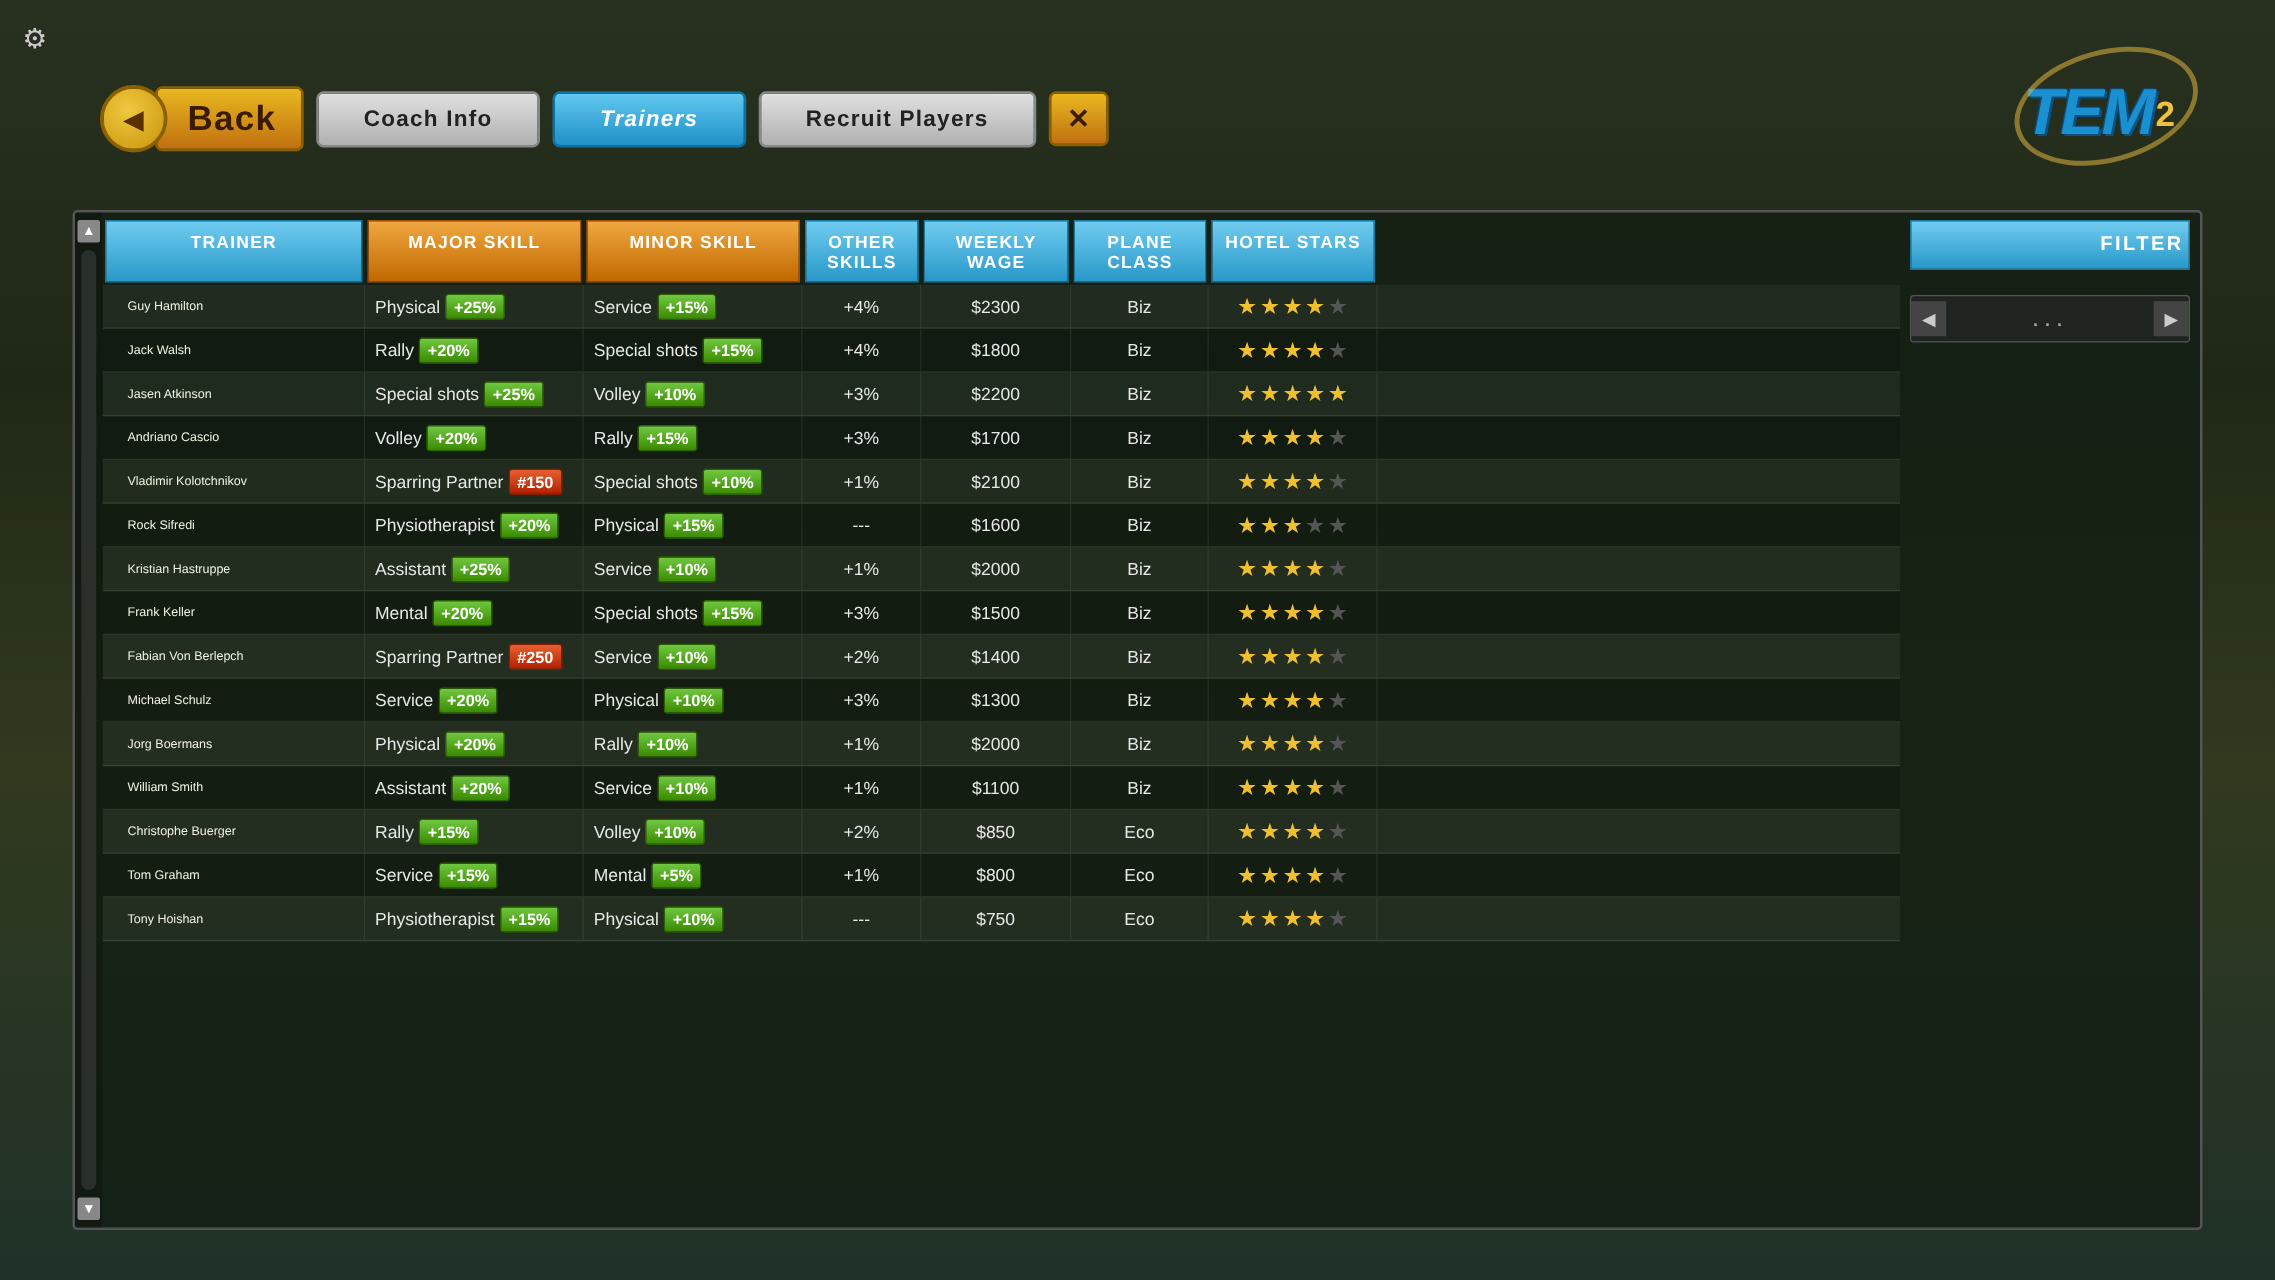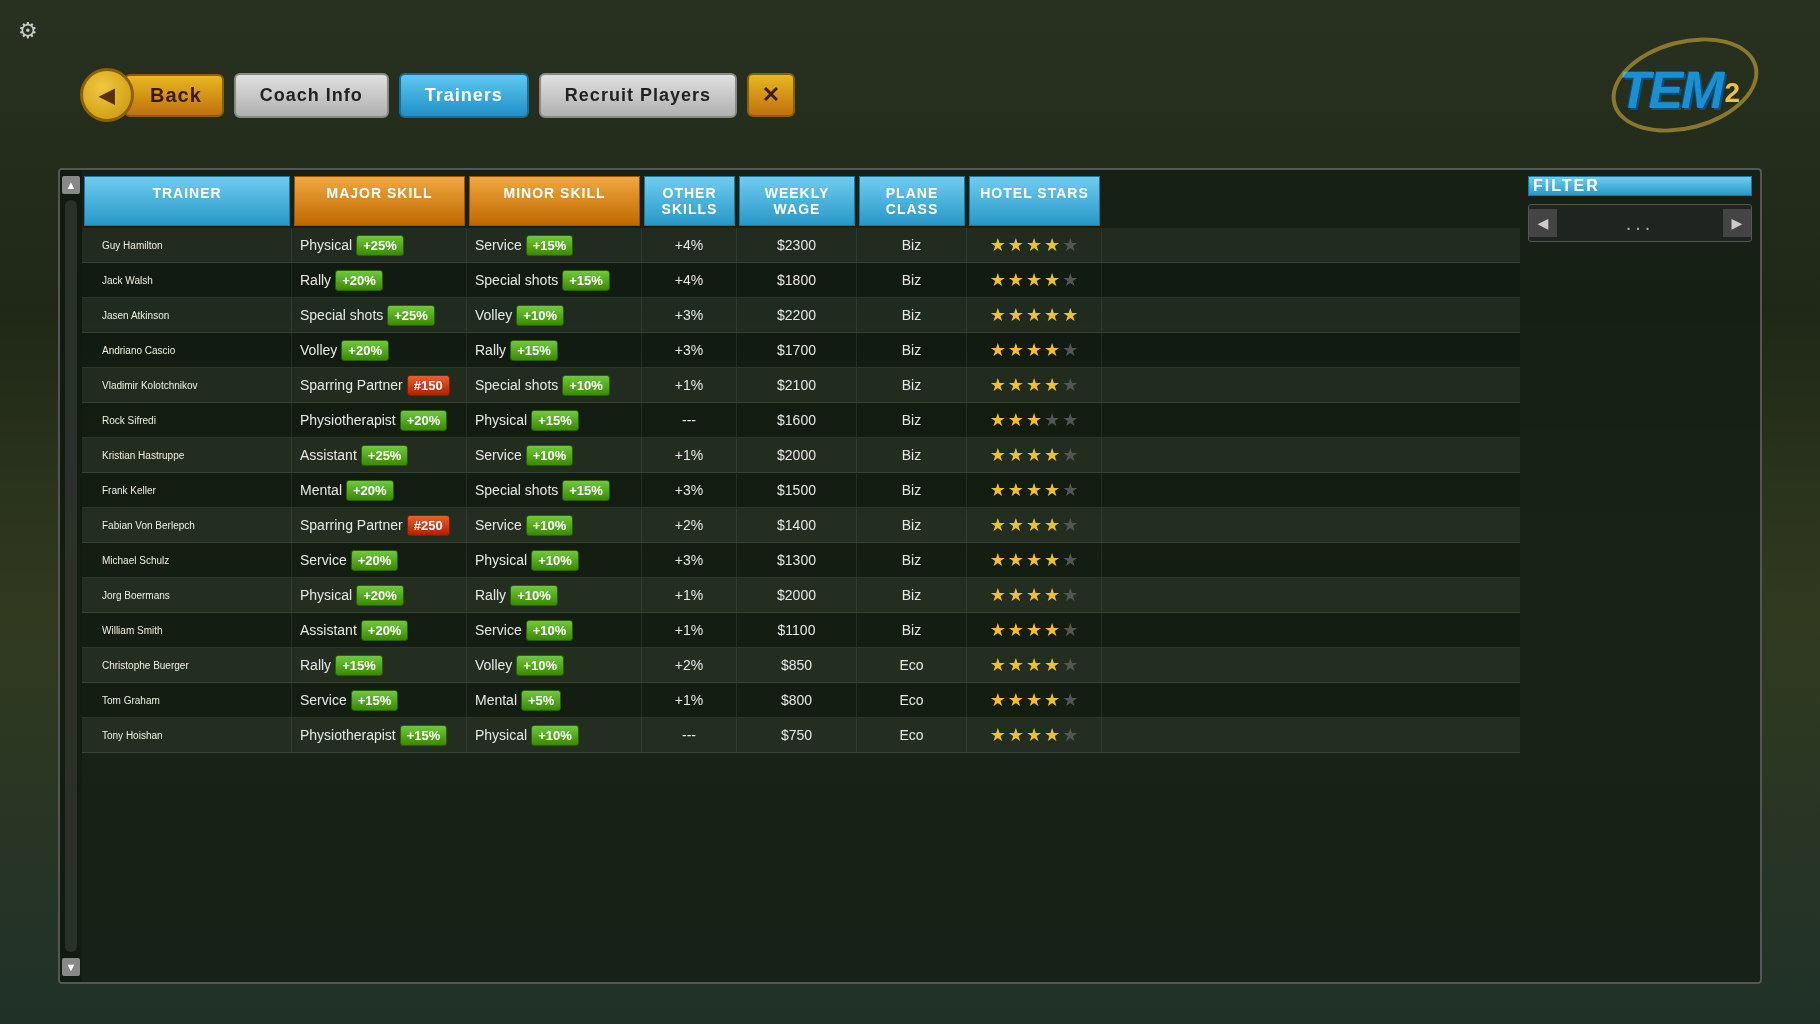--- a/index.html
+++ b/index.html
@@ -52,44 +52,45 @@
       font-size: 20px;
       color: #5a3000;
       font-weight: bold;
       z-index: 1;
     }
     .back-label {
       background: linear-gradient(180deg, #e8b820, #c07010);
       border: 2px solid #8a6000;
       border-radius: 6px;
       padding: 8px 20px 8px 24px;
-      font-size: 20px;
+      font-size: 28px;
       font-weight: bold;
       color: #3a1a00;
       margin-left: -10px;
       letter-spacing: 1px;
     }
     .nav-btn {
-      padding: 10px 24px;
+      padding: 10px 36px;
       border: 2px solid #888;
       border-radius: 6px;
       font-size: 18px;
       font-weight: bold;
       cursor: pointer;
       letter-spacing: 1px;
       margin-left: 6px;
     }
     .nav-btn.inactive {
       background: linear-gradient(180deg, #e0e0e0, #b0b0b0);
       color: #222;
     }
     .nav-btn.active {
       background: linear-gradient(180deg, #60c8f0, #2090c8);
       color: #fff;
       border-color: #1070a0;
+      font-style: italic;
     }
     .close-btn {
       background: linear-gradient(180deg, #e8b820, #c07010);
       border: 2px solid #8a6000;
       border-radius: 6px;
       width: 48px;
       height: 44px;
       display: flex;
       align-items: center;
       justify-content: center;
@@ -265,24 +266,24 @@
       display: flex;
       flex-direction: column;
       padding: 6px 8px;
     }
     .filter-header {
       background: linear-gradient(180deg, #70ccf0, #2898c8);
       border: 1px solid #1a78a0;
       color: #fff;
       font-size: 16px;
       font-weight: bold;
-      text-align: left;
-      padding: 0 4px;
+      text-align: right;
+      padding: 10px 4px;
       letter-spacing: 2px;
-      margin-bottom: 8px;
+      margin-bottom: 20px;
     }
     .filter-nav {
       display: flex;
       align-items: center;
       background: rgba(40,40,40,0.6);
       border: 1px solid #555;
       border-radius: 3px;
       padding: 4px 0;
     }
     .filter-arrow {

